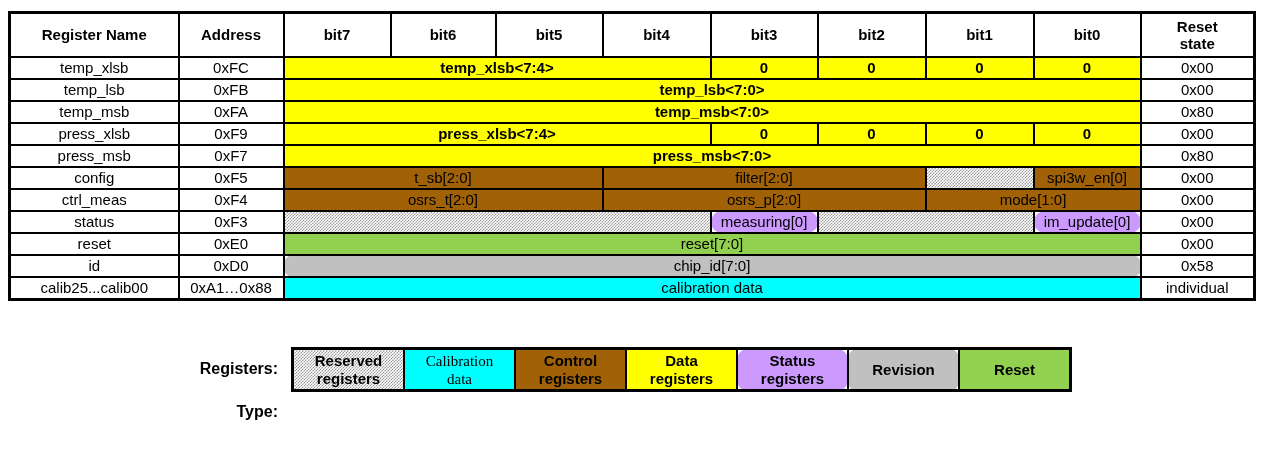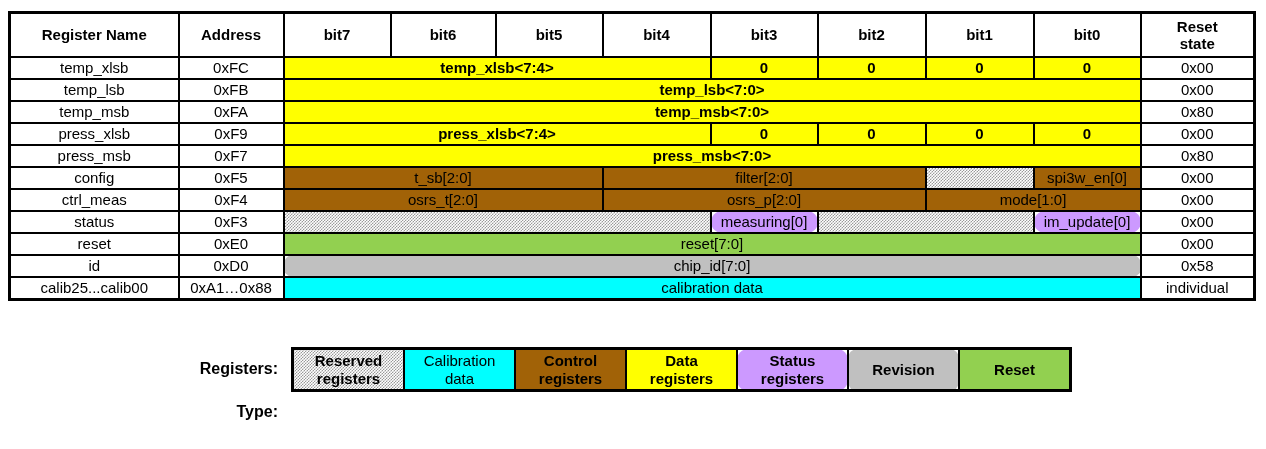--- a/index.html
+++ b/index.html
@@ -44,21 +44,21 @@
     height:43px; display:flex; align-items:center; justify-content:flex-end;
     font-size:16px; font-weight:bold;
   }
   #legend { position:absolute; left:283px; top:347px; border:3px solid #000;margin-left:8px; }
   #legend td {
     border:2px solid #000; width:105px; height:39px;
     text-align:center; vertical-align:middle;
     font-size:15px; font-weight:bold; line-height:1.2;
     white-space:pre-line; padding:0 2px;
   }
-  #legend td.regular { font-weight:normal; }
+  #legend td.regular { font-weight:normal;font-family:Liberation Serif, serif; }
 </style>
 </head>
 <body>
 
 <div class="canvas">
 
   <table id="regmap">
     <colgroup>
       <col style="width:169px">
         <col style="width:105px">

